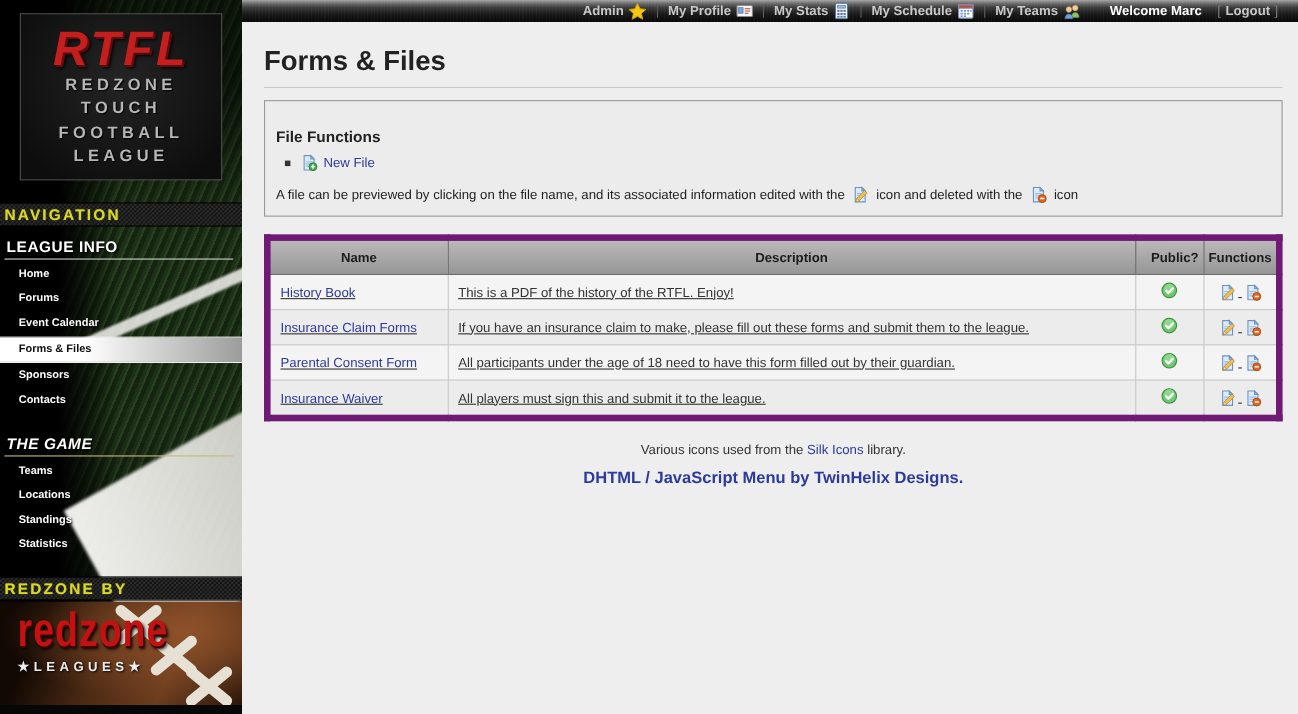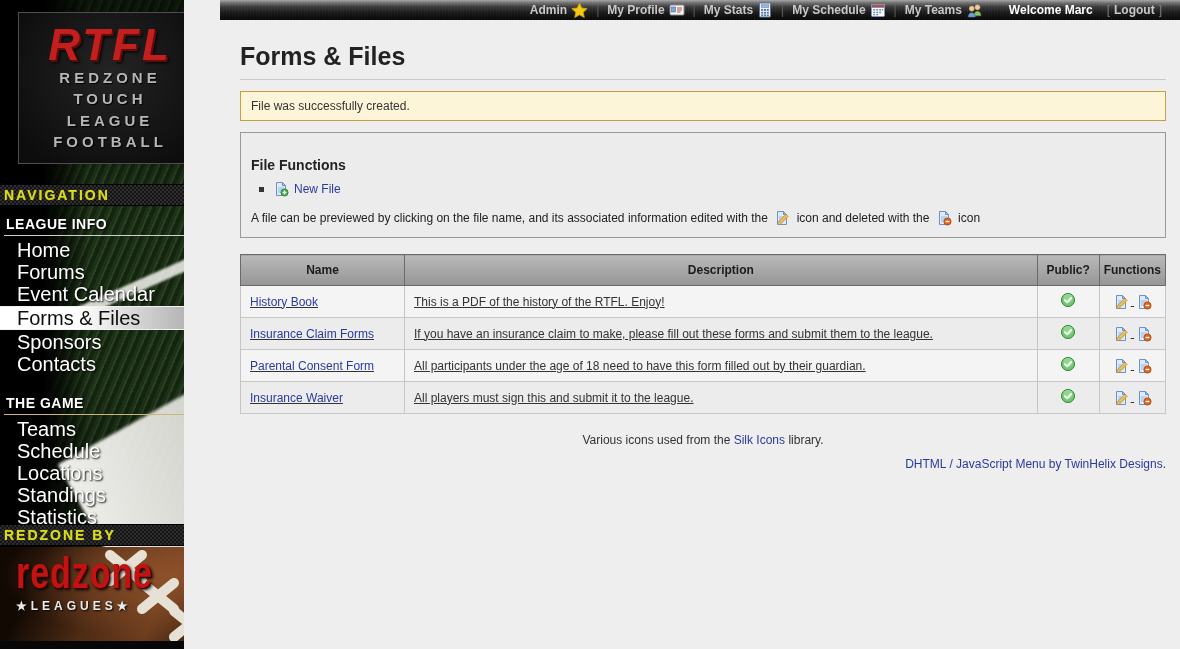--- a/index.html
+++ b/index.html
@@ -4,21 +4,21 @@
 <style>
   * { box-sizing: border-box; }
   html,body { margin:0; padding:0; }
   body {
     width:1180px; height:649px; position:relative; overflow:hidden;
     background:#eeeeee; font-family:"Liberation Sans", sans-serif;
   }
 
   
   .sidebar {
-    position:absolute; left:0; top:0; width:184px; height:649px;
+    position:absolute; left:0; top:0; width:220px; height:649px;
     background:#060606; overflow:hidden; z-index:5;
   }
   .turf {
     position:absolute; inset:0; z-index:0;
     background:
       linear-gradient(to bottom, rgba(0,0,0,.55) 0 12%, rgba(0,0,0,0) 30% 60%, rgba(0,0,0,.5) 85%),
       linear-gradient(to right, #000 0 24%, rgba(0,0,0,.15) 48%),
       repeating-linear-gradient(113deg, #22381c 0 3px, #2e4b25 3px 5px, #182a12 5px 9px);
   }
   .stripe1 {
@@ -57,23 +57,23 @@
     color:#d9d923; letter-spacing:2px; text-shadow:0 0 1px #8a8a14;
   }
   .led-nav { top:184px; }
   .led-powered { top:524px; }
   .menu { position:absolute; top:208px; left:0; width:220px; z-index:2; }
   .menu-heading {
     color:#fff; font-weight:bold; font-size:14px; letter-spacing:.5px;
     margin:8px 8px 3px 4px; padding:0 0 3px 2px;
     border-bottom:1px solid #cfcfcf; text-shadow:1px 1px 2px #000;
   }
-  .menu-heading.gold { border-bottom-color:#c9b87a; margin-top:20px; }
+  .menu-heading.gold { border-bottom-color:#c9b87a; margin-top:20px;font-style:italic; }
   .menu-item {
-    color:#fff; font-weight:normal; font-size:20px; padding:3px 0 3px 17px;
+    color:#fff; font-weight:bold; font-size:10px; padding:3px 0 3px 17px;
     text-shadow:1px 1px 2px #000; cursor:pointer; line-height:16px;
   }
   .menu-item.selected {
     background:linear-gradient(to right, #ffffff 35%, #9c9c9c);
     color:#0d0d0d; text-shadow:none;
     border-top:1px solid #f2f2f2; border-bottom:1px solid #f2f2f2;
     margin:1px 0;
   }
   .rz-area {
     position:absolute; top:547px; left:0; width:220px; height:94px; z-index:2;
@@ -129,39 +129,39 @@
   .ff-title { font-size:14px; font-weight:bold; margin:0 0 8px; }
   .nf-row { display:flex; align-items:center; margin:0 0 12px 8px; }
   .sq-bullet { width:5px; height:5px; background:#333; margin-right:9px; }
   .nf-row svg { margin-right:5px; }
   a.nav-link { color:#2b3a9e; text-decoration:none; cursor:pointer; }
   .hint { margin:0; line-height:18px; }
   .hint svg { vertical-align:-4px; margin:0 3px; }
 
   table.files {
     width:100%; border-collapse:collapse; margin-top:16px; font-size:12px;
-    border:1px solid #701a75; background:#fff;
+    border:6px solid #701a75; background:#fff;
   }
   table.files th {
     background:linear-gradient(to bottom, #b9b9b9, #969696);
     border:1px solid #6b6b6b; color:#1c1c1c; font-weight:bold;
     padding:8px 4px; font-size:12px;
   }
   table.files td { border:1px solid #c6c6c6; padding:6px 9px; color:#333;text-decoration:underline; }
   table.files tr:nth-child(odd) td { background:#f4f4f4; }
   table.files tr:nth-child(even) td { background:#ececec; }
   .col-name { width:164px; }
   .col-desc { width:auto; }
-  .col-public { width:62px; }
+  .col-public { width:62px;text-align:right; }
   .col-func { width:66px;margin-left:44px; }
   td.c { text-align:center; }
   td.func-cell svg { margin:0 2px; vertical-align:middle; cursor:pointer; }
 
   .credit { text-align:center; font-size:12px; color:#333; margin:19px 0 0; }
-  .credit2 { text-align:right; font-size:12px; color:#2b3a9e; margin:10px 0 0; }
+  .credit2 { text-align:center; font-size:15px; color:#2b3a9e; margin:10px 0 0;font-weight:bold; }
 </style>
 </head>
 <body>
 
 <svg width="0" height="0" style="position:absolute" aria-hidden="true">
   <defs>
     <symbol id="sym-page" viewBox="0 0 16 16">
       <path d="M3.5 1.5h6l3 3v10h-9z" fill="#dcebfb" stroke="#6f93c0" stroke-width="1"></path>
       <path d="M9.5 1.5v3h3z" fill="#aac6e6" stroke="#6f93c0" stroke-width="1"></path>
       <path d="M5 7h6M5 9h6M5 11h4" stroke="#9db9dd" stroke-width="1"></path>
@@ -235,40 +235,39 @@
 
 <aside class="sidebar">
   <div class="turf"></div>
   <div class="stripe1"></div>
   <div class="stripe2"></div>
 
   <div class="logo-box">
     <div class="logo-rtfl">RTFL</div>
     <div class="logo-word">REDZONE</div>
     <div class="logo-word">TOUCH</div>
+    <div class="logo-word">FOOTBALL</div>
     <div class="logo-word">LEAGUE</div>
-    <div class="logo-word">FOOTBALL</div>
   </div>
 
   <div class="led-bar led-nav">
     <span>NAVIGATION</span>
   </div>
 
   <div class="menu">
     <div class="menu-heading">LEAGUE INFO</div>
     <div class="menu-item">Home</div>
     <div class="menu-item">Forums</div>
     <div class="menu-item">Event Calendar</div>
     <div class="menu-item selected">Forms &amp; Files</div>
     <div class="menu-item">Sponsors</div>
     <div class="menu-item">Contacts</div>
 
     <div class="menu-heading gold">THE GAME</div>
     <div class="menu-item">Teams</div>
-    <div class="menu-item">Schedule</div>
     <div class="menu-item">Locations</div>
     <div class="menu-item">Standings</div>
     <div class="menu-item">Statistics</div>
   </div>
 
   <div class="led-bar led-powered">
     <span>REDZONE BY</span>
   </div>
 
   <div class="rz-area">
@@ -330,21 +329,20 @@
     <span class="bracket">[</span>
     <a class="logout-link">Logout</a>
     <span class="bracket">]</span>
   </span>
 </header>
 
 <main class="content">
   <h1 class="page-title">Forms &amp; Files</h1>
   <hr class="title-rule">
 
-  <div class="flash">File was successfully created.</div>
 
   <section class="file-functions">
     <h2 class="ff-title">File Functions</h2>
     <div class="nf-row">
       <span class="sq-bullet"></span>
       <svg width="16" height="16">
           <use href="#sym-page-add"></use>
         </svg>
       <a class="nav-link">New File</a>
     </div>

